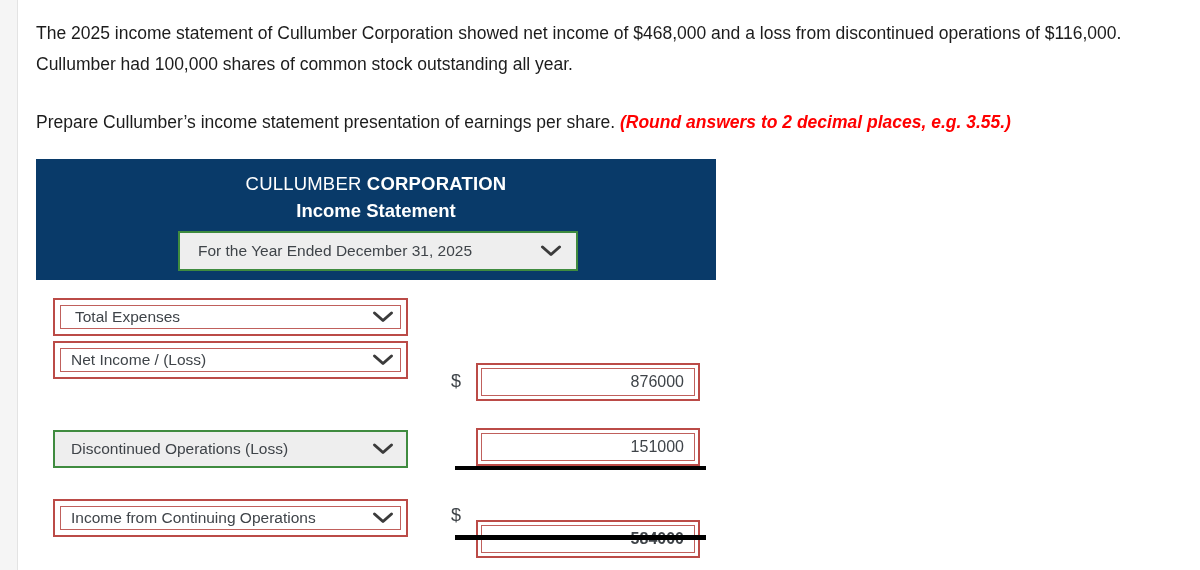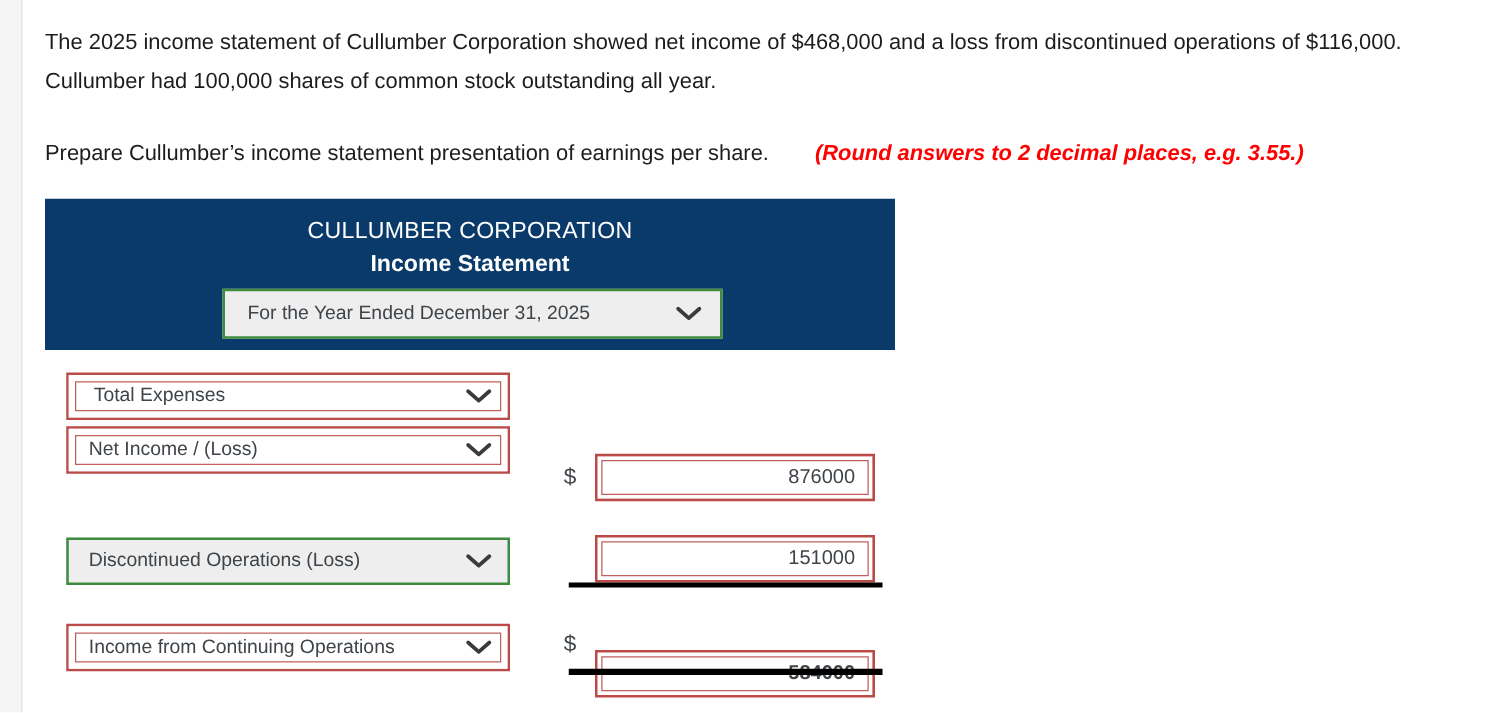--- a/index.html
+++ b/index.html
@@ -38,41 +38,40 @@
     font-size: 17.5px;
     line-height: 31px;
     color: #1c1c1c;
   }
   .prose p { margin: 0; }
   .prose .para-2 { margin-top: 27px; }
   .note {
     color: #ff0000;
     font-weight: bold;
     font-style: italic;
-    margin-left: 32px;
   }
 
   
   .stmt-header {
     position: absolute;
     left: 36px;
     top: 159px;
     width: 680px;
     height: 121px;
     background: #093a69;
     text-align: center;
     padding-top: 12px;
   }
   .stmt-line1 {
     font-size: 18.5px;
     color: #ffffff;
     letter-spacing: .2px;
     line-height: 26px;
   }
-  .stmt-line1 .co-bold { font-weight: normal; }
+  .stmt-line1 .co-bold { font-weight: bold; }
   .stmt-line2 {
     font-size: 18.5px;
     font-weight: bold;
     color: #ffffff;
     line-height: 26px;
     margin-top: 1px;
   }
 
   
   .sel {

